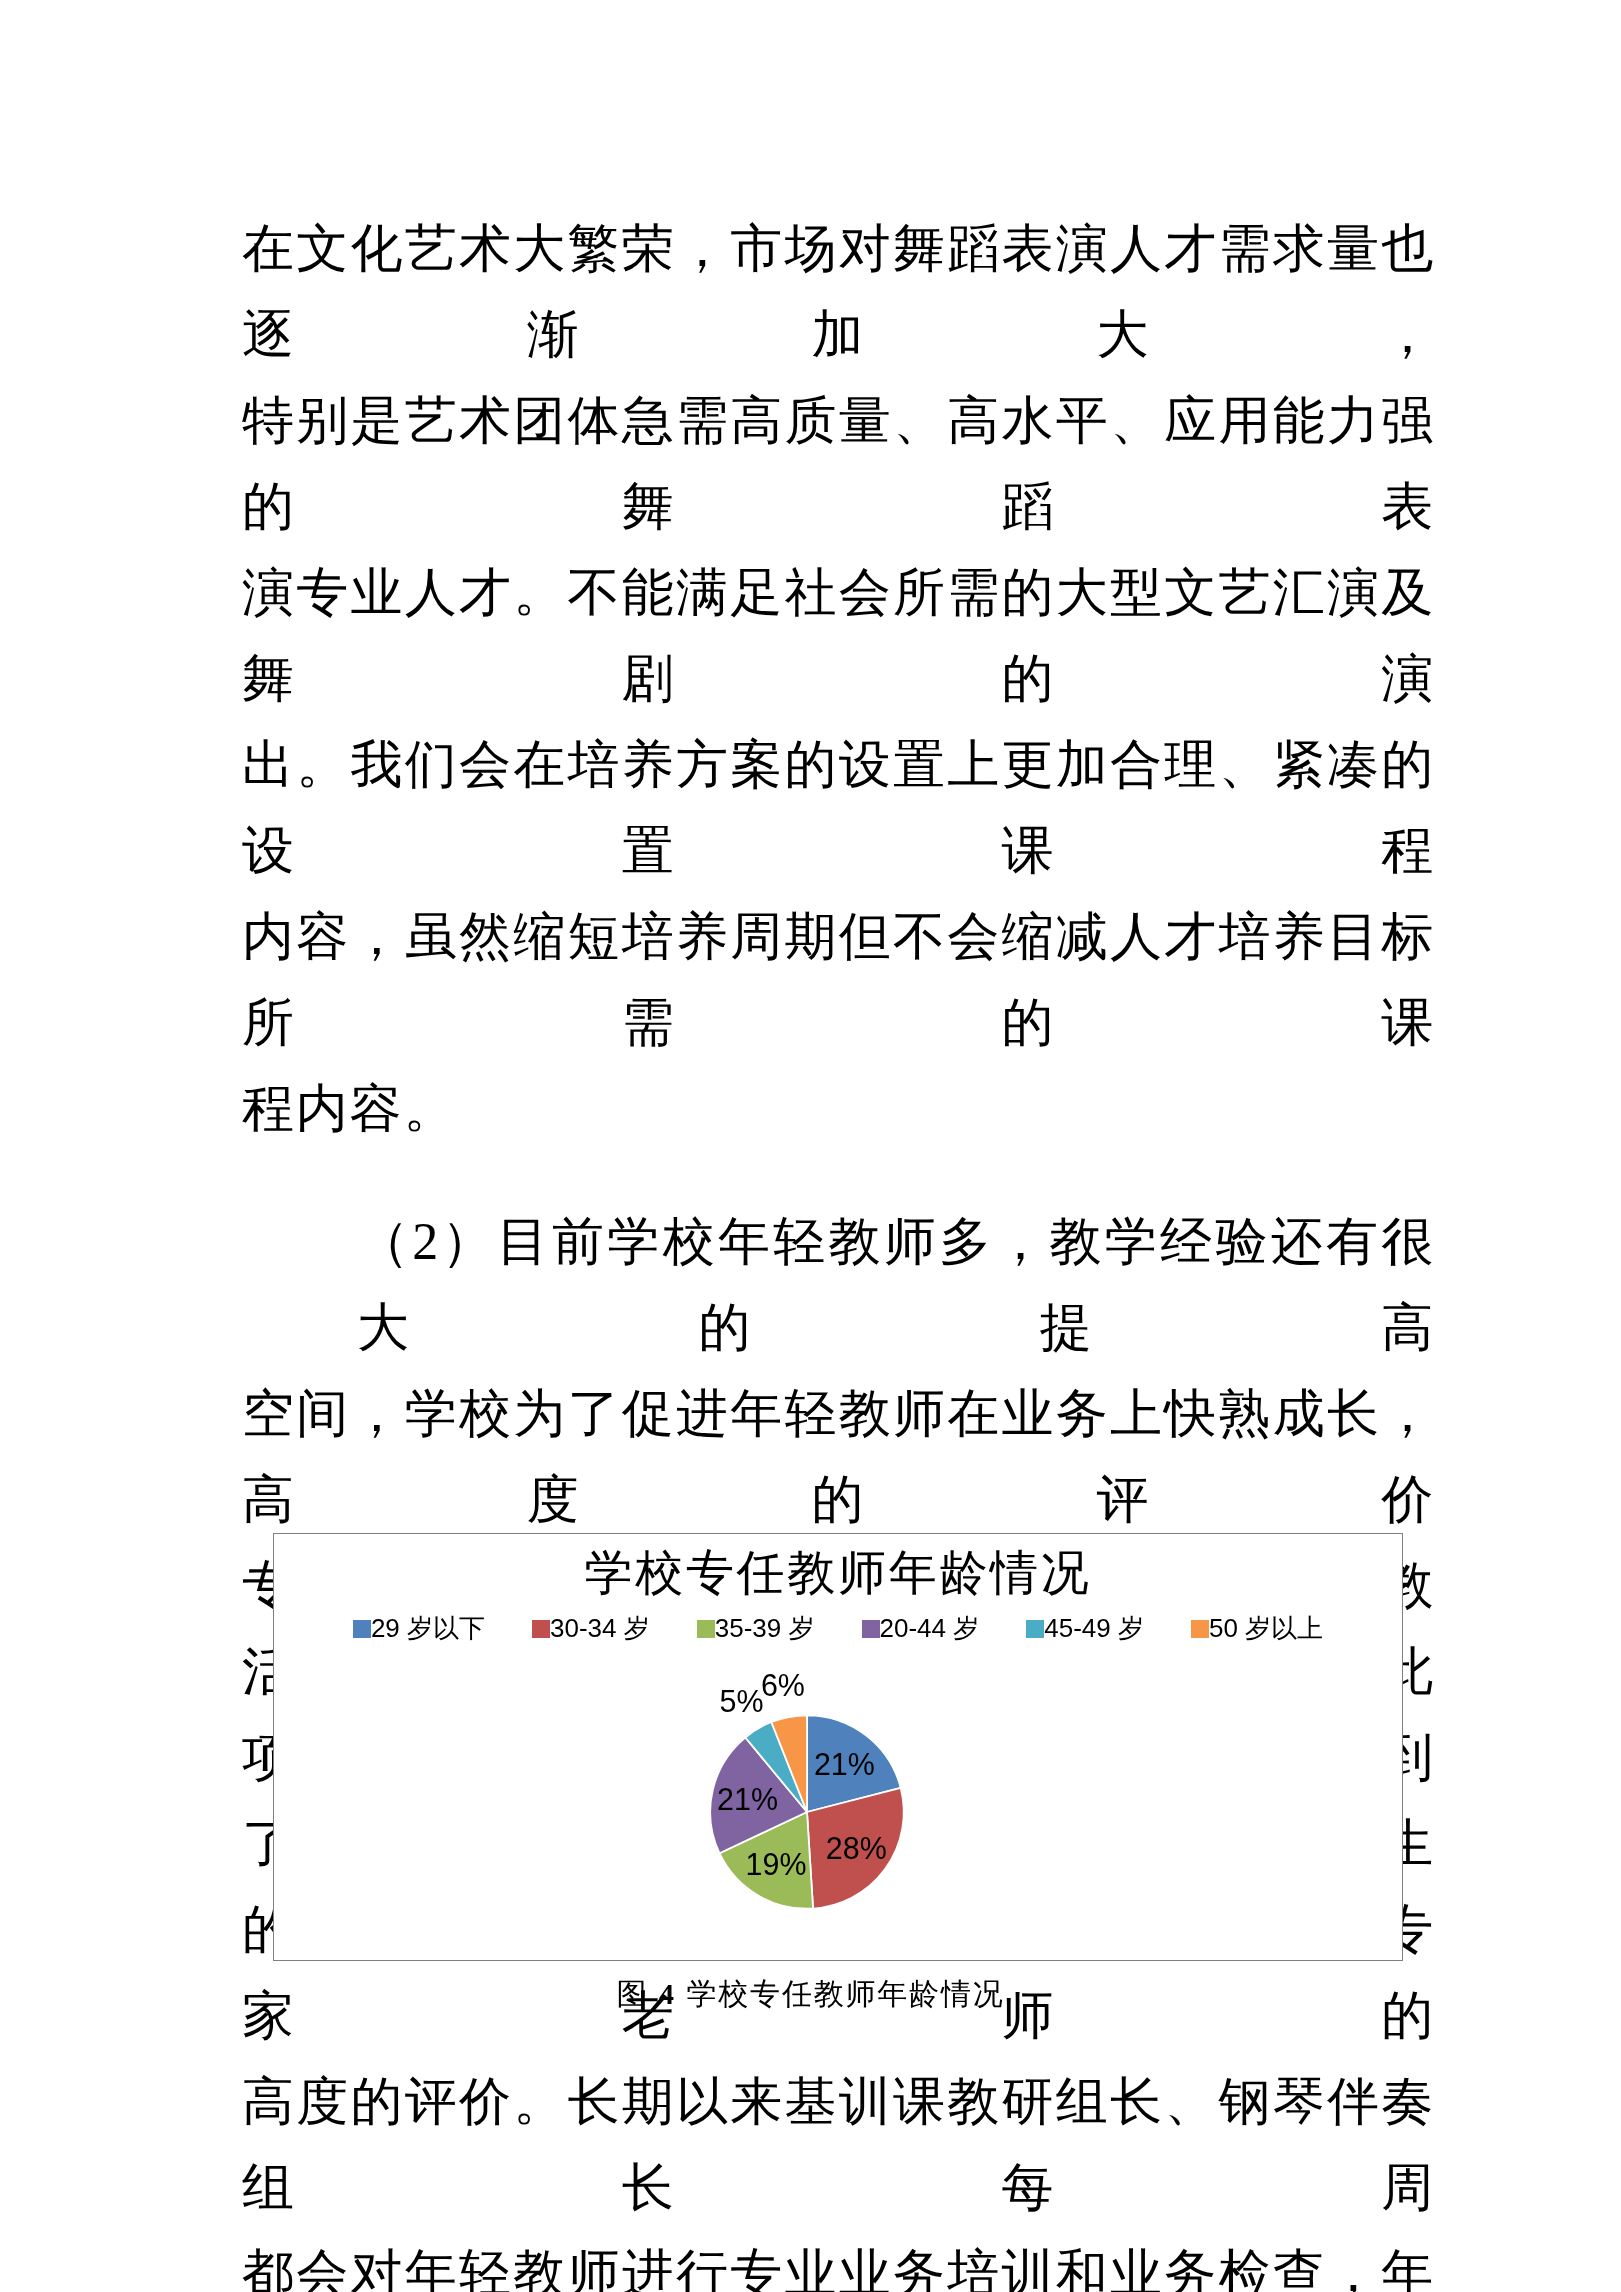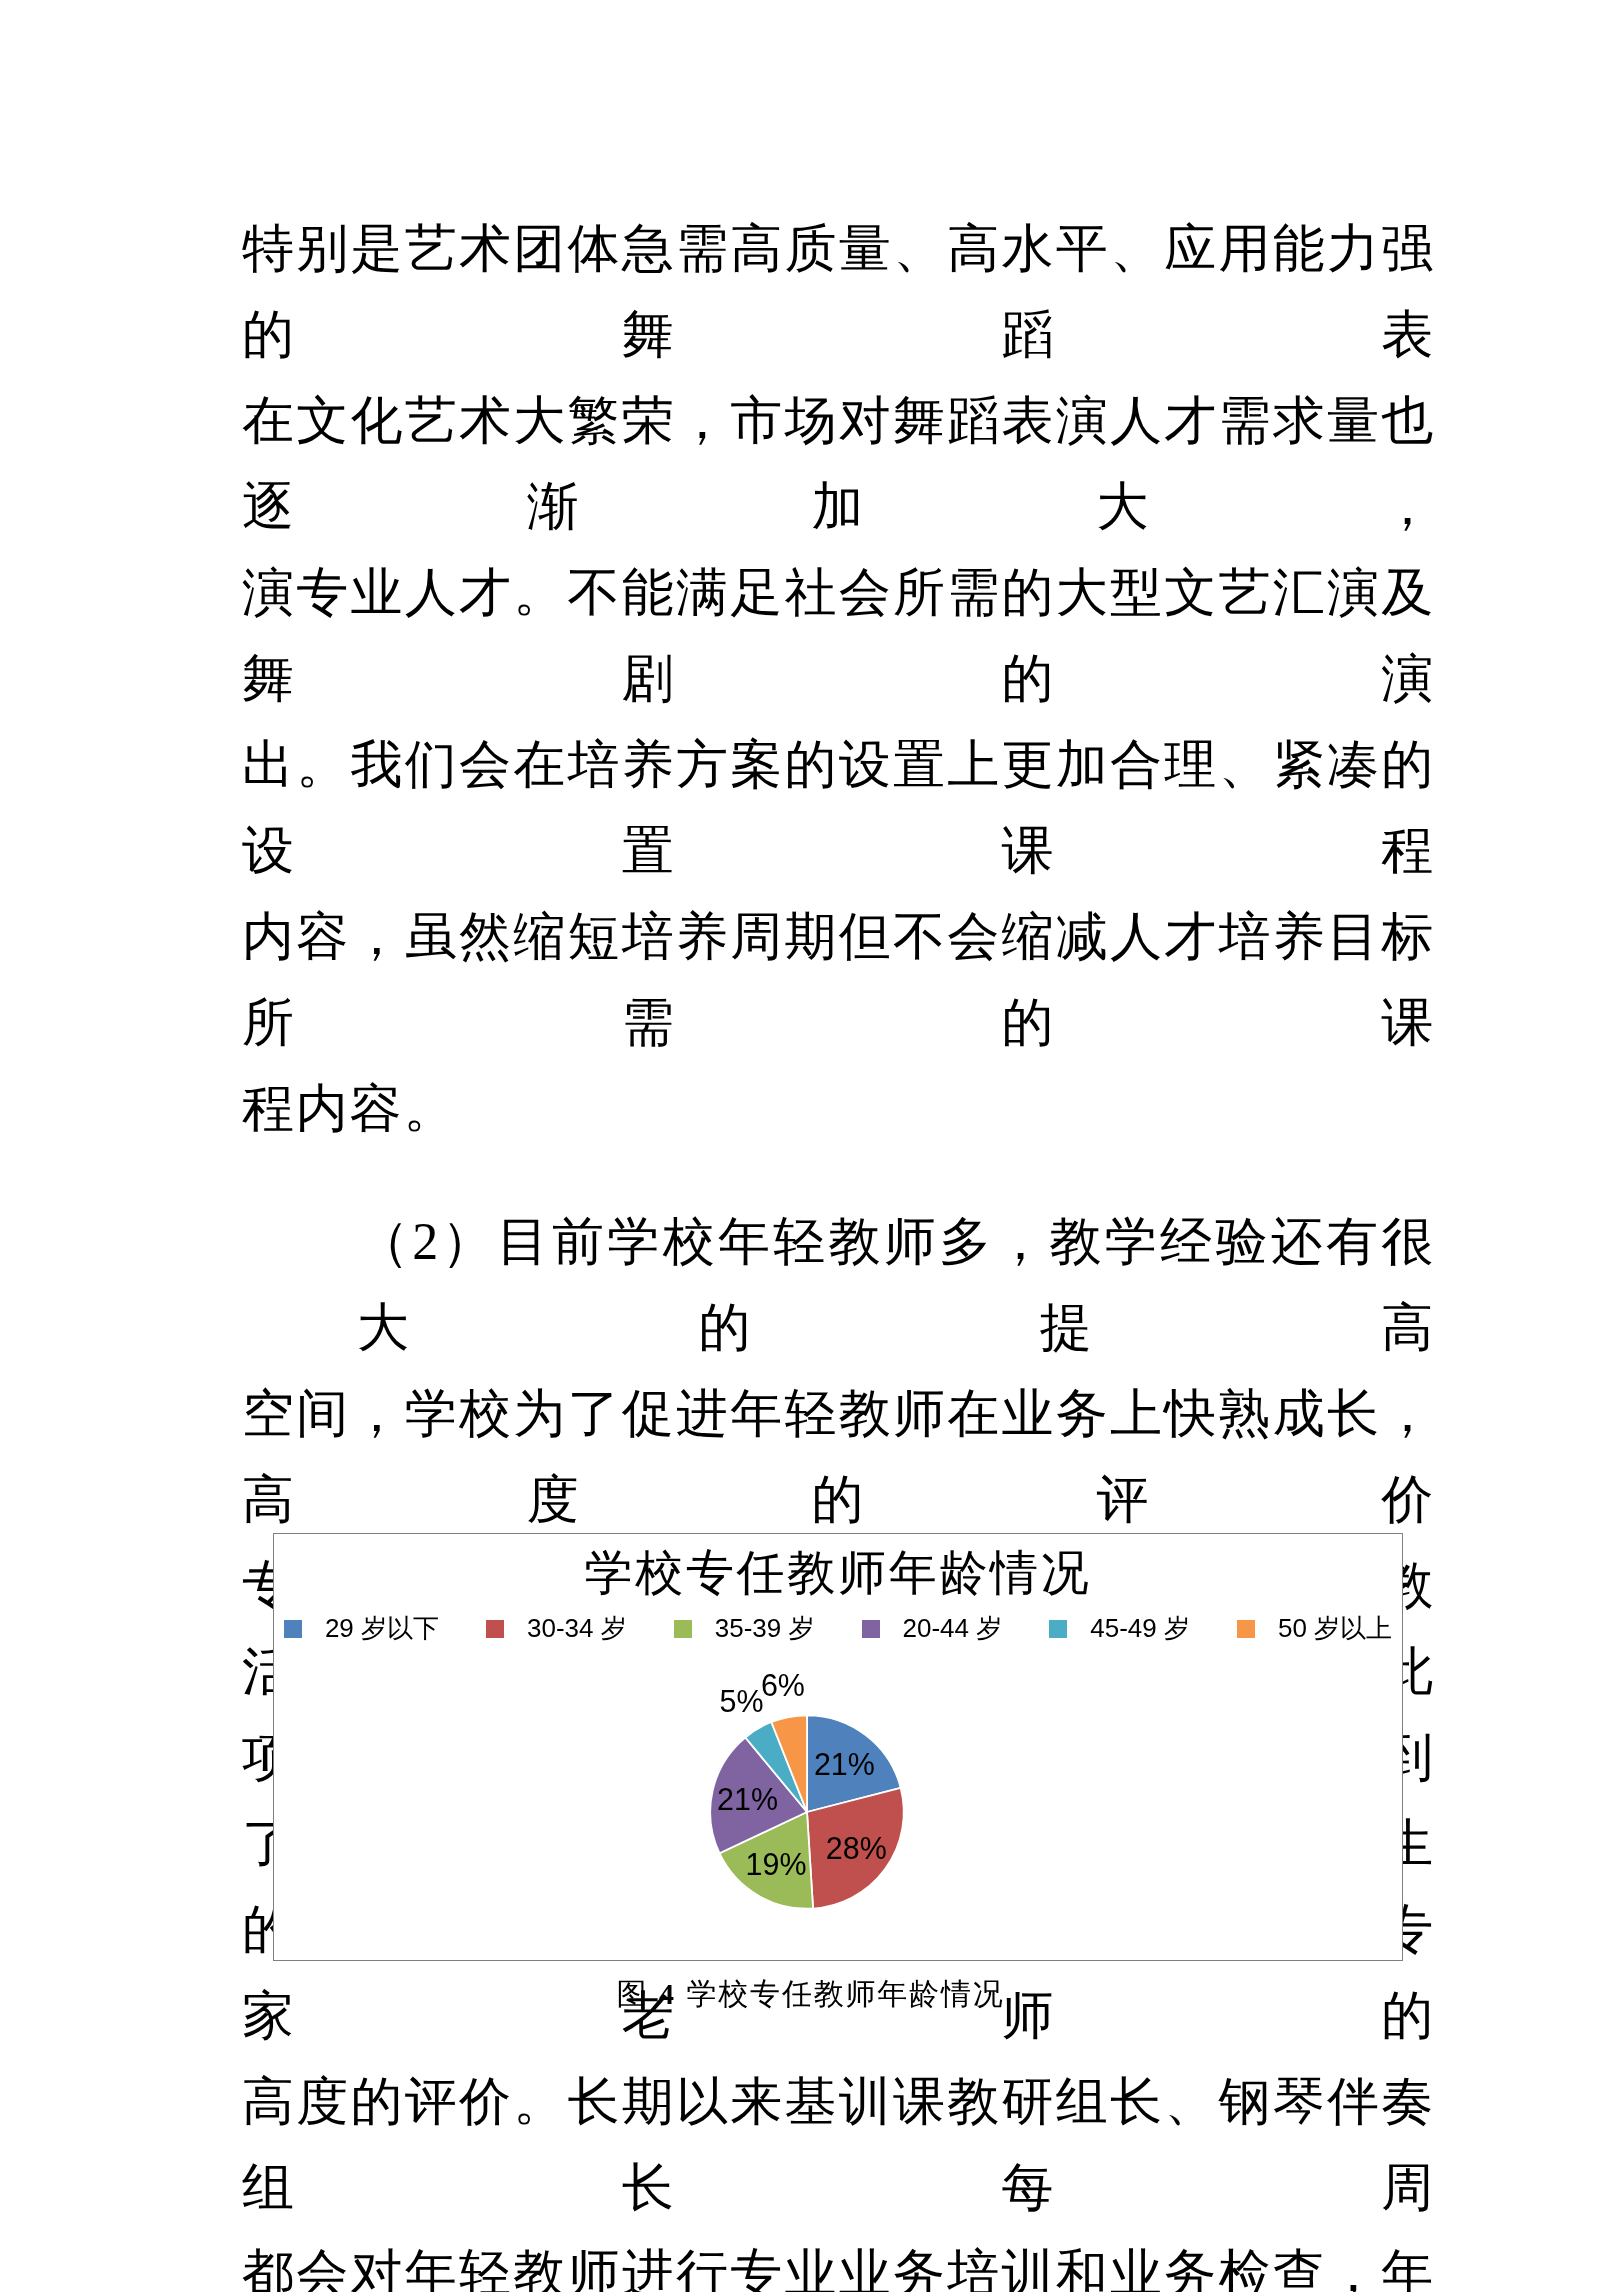--- a/index.html
+++ b/index.html
@@ -43,21 +43,21 @@
     font-size:48px;
     letter-spacing:2.7px;
     font-family:"Liberation Serif","DejaVu Serif",serif;
   }
   .chart-legend{
     position:absolute;top:77px;left:0;right:0;
     display:flex;justify-content:center;align-items:center;gap:47px;
     font-family:"Liberation Sans","DejaVu Sans",sans-serif;
     font-size:26px;
   }
-  .legend-item{display:flex;align-items:center;gap:23px;}
+  .legend-item{display:flex;align-items:center;gap:0;}
   .legend-swatch{width:18px;height:18px;display:inline-block;}
   .pie-wrap{position:absolute;left:318px;top:63px;width:430px;height:430px;}
   .pie-wrap svg{display:block;}
   .pie-label{
     font-family:"Liberation Sans","DejaVu Sans",sans-serif;
     font-size:34px;fill:#000;
   }
   .figure-caption{
     position:absolute;left:0;right:0;top:1974px;
     text-align:center;
@@ -73,22 +73,22 @@
     font-family:"Liberation Sans","DejaVu Sans",sans-serif;
   }
 </style>
 </head>
 <body>
 
 <div class="page">
 
   <div class="body-text">
       <div class="paragraph para-1">
+        <div class="line full">在文化艺术大繁荣，市场对舞蹈表演人才需求量也逐渐加大，</div>
         <div class="line full">特别是艺术团体急需高质量、高水平、应用能力强的舞蹈表</div>
-        <div class="line full">在文化艺术大繁荣，市场对舞蹈表演人才需求量也逐渐加大，</div>
         <div class="line full">演专业人才。不能满足社会所需的大型文艺汇演及舞剧的演</div>
         <div class="line full">出。我们会在培养方案的设置上更加合理、紧凑的设置课程</div>
         <div class="line full">内容，虽然缩短培养周期但不会缩减人才培养目标所需的课</div>
         <div class="line">程内容。</div>
       </div>
       <div class="paragraph para-2">
         <div class="line full indent">（2）目前学校年轻教师多，教学经验还有很大的提高</div>
         <div class="line full">空间，学校为了促进年轻教师在业务上快熟成长，高度的评价</div>
         <div class="line full">专家到校为教师进行业务培训以及期末考试的评教活动，此</div>
         <div class="line full">项措施不仅提高了年轻教师的业务水平能力更得到了学生</div>

